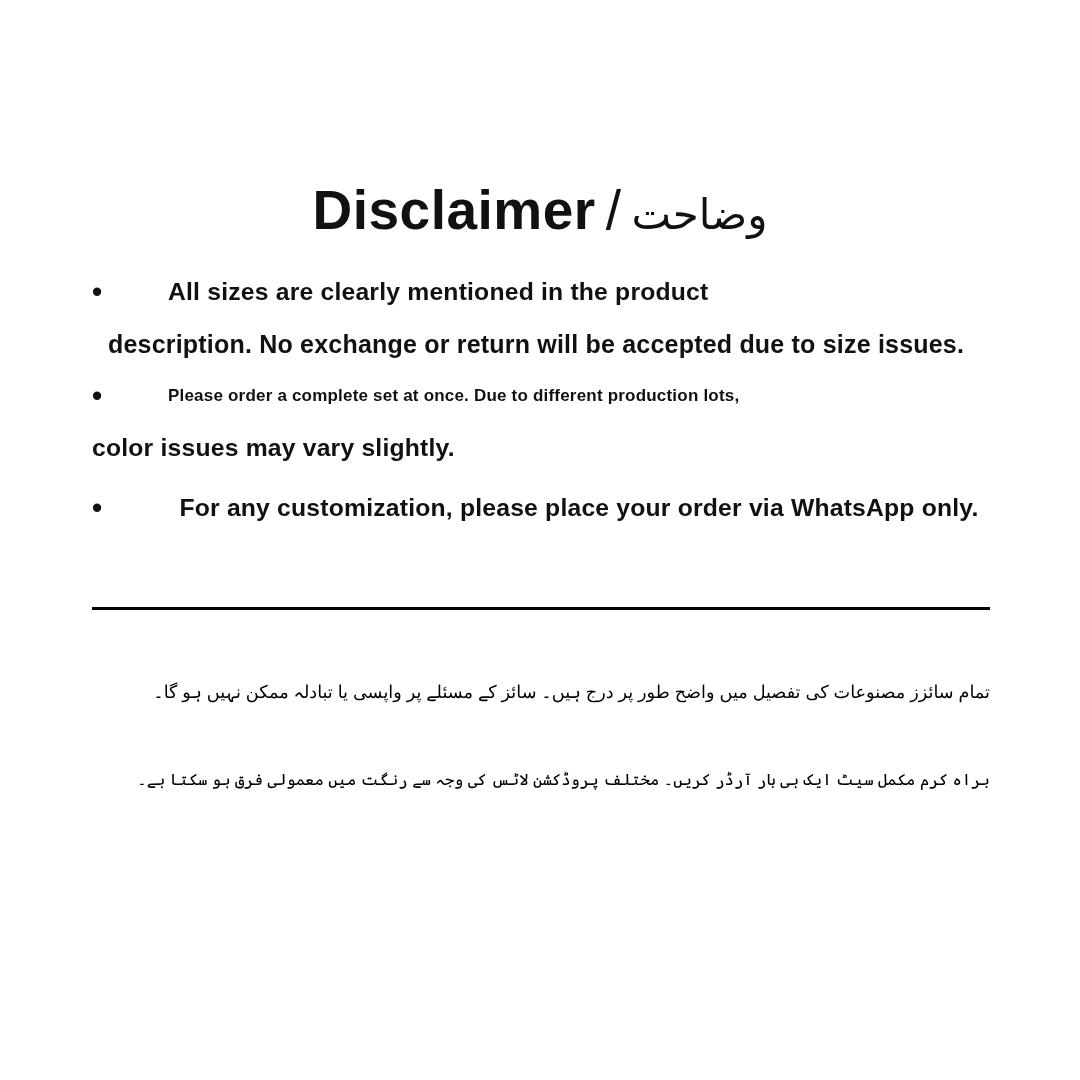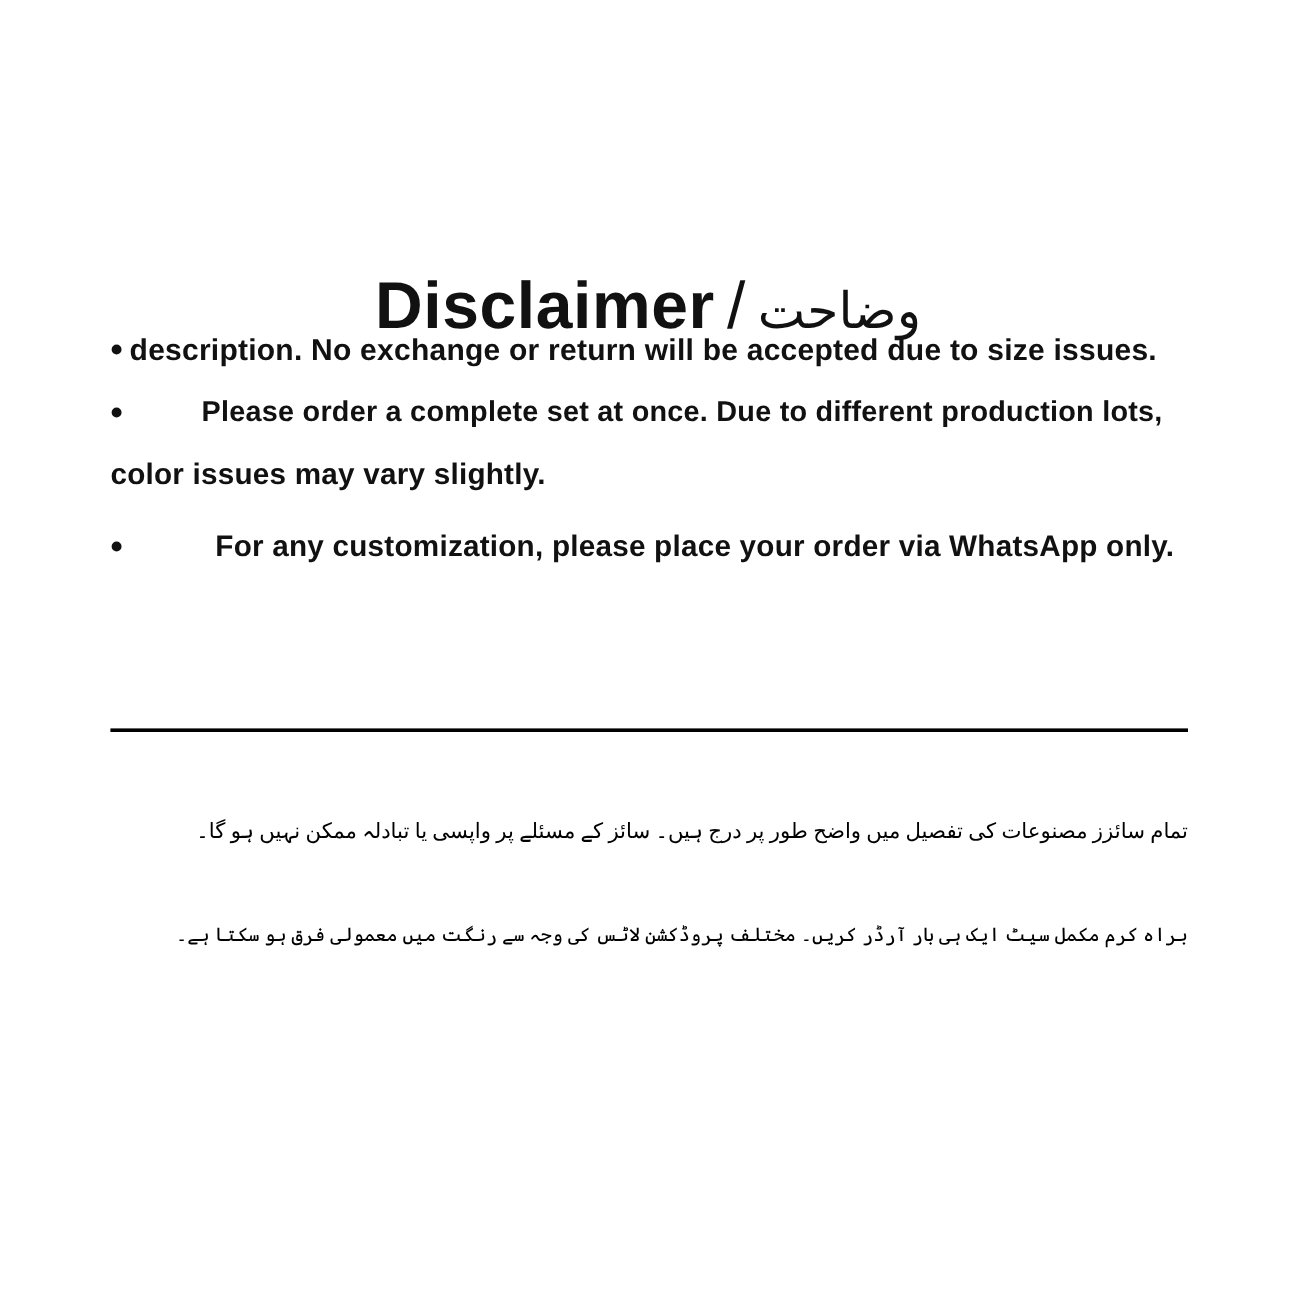--- a/index.html
+++ b/index.html
@@ -16,21 +16,20 @@
   .title {
     position: absolute;
     top: 178px;
     left: 0;
     width: 1080px;
     text-align: center;
     font-size: 55px;
     font-weight: 600;
     letter-spacing: 0.5px;
     white-space: nowrap;
-    margin-top: 44px;
   }
   .title .sep { margin: 0 10px; font-weight: 500; }
   .title .ur {
     font-family: "DejaVu Sans", sans-serif;
     font-size: 42px;
     font-weight: 500;
   }
   .bullets {
     position: absolute;
     top: 266px;
@@ -60,21 +59,21 @@
     height: 3px;
     background: #000000;
   }
   .urdu {
     position: absolute;
     top: 648px;
     left: 92px;
     width: 898px;
     direction: rtl;
     color: #000000;
-    font-family: Liberation Serif, serif;
+    font-family: Liberation Sans, sans-serif;
     font-size: 30px;
   }
   .urdu .uline {
     display: block;
     white-space: nowrap;
     text-align: right;
     line-height: 88px;
   }
 </style>
 </head>
@@ -83,26 +82,27 @@
 <div class="canvas">
 
   <div class="title">
     <span>Disclaimer</span><span class="sep">/</span><span class="ur" dir="rtl">وضاحت</span>
   </div>
 
   <div class="bullets">
 
     <div class="bullet">
       <span class="dot">•</span>
+      <span class="line first" style="font-size: 24.7163px;">All sizes are clearly mentioned in the product</span>
       <span class="line" style="font-size: 25px; margin-left: 16px;">description. No exchange or return will be accepted due to size issues.</span>
     </div>
 
     <div class="bullet">
       <span class="dot">•</span>
-      <span class="line first" style="font-size: 24px;">Please order a complete set at once. Due to different production lots,</span>
+      <span class="line first" style="font-size: 17px;">Please order a complete set at once. Due to different production lots,</span>
       <span class="line" style="font-size: 24.7163px;">color issues may vary slightly.</span>
     </div>
 
     <div class="bullet b3">
       <span class="dot">•</span>
       <span class="line first" style="font-size: 24.7163px; text-align: center;">For any customization, please place your order via WhatsApp only.</span>
     </div>
 
   </div>
 

